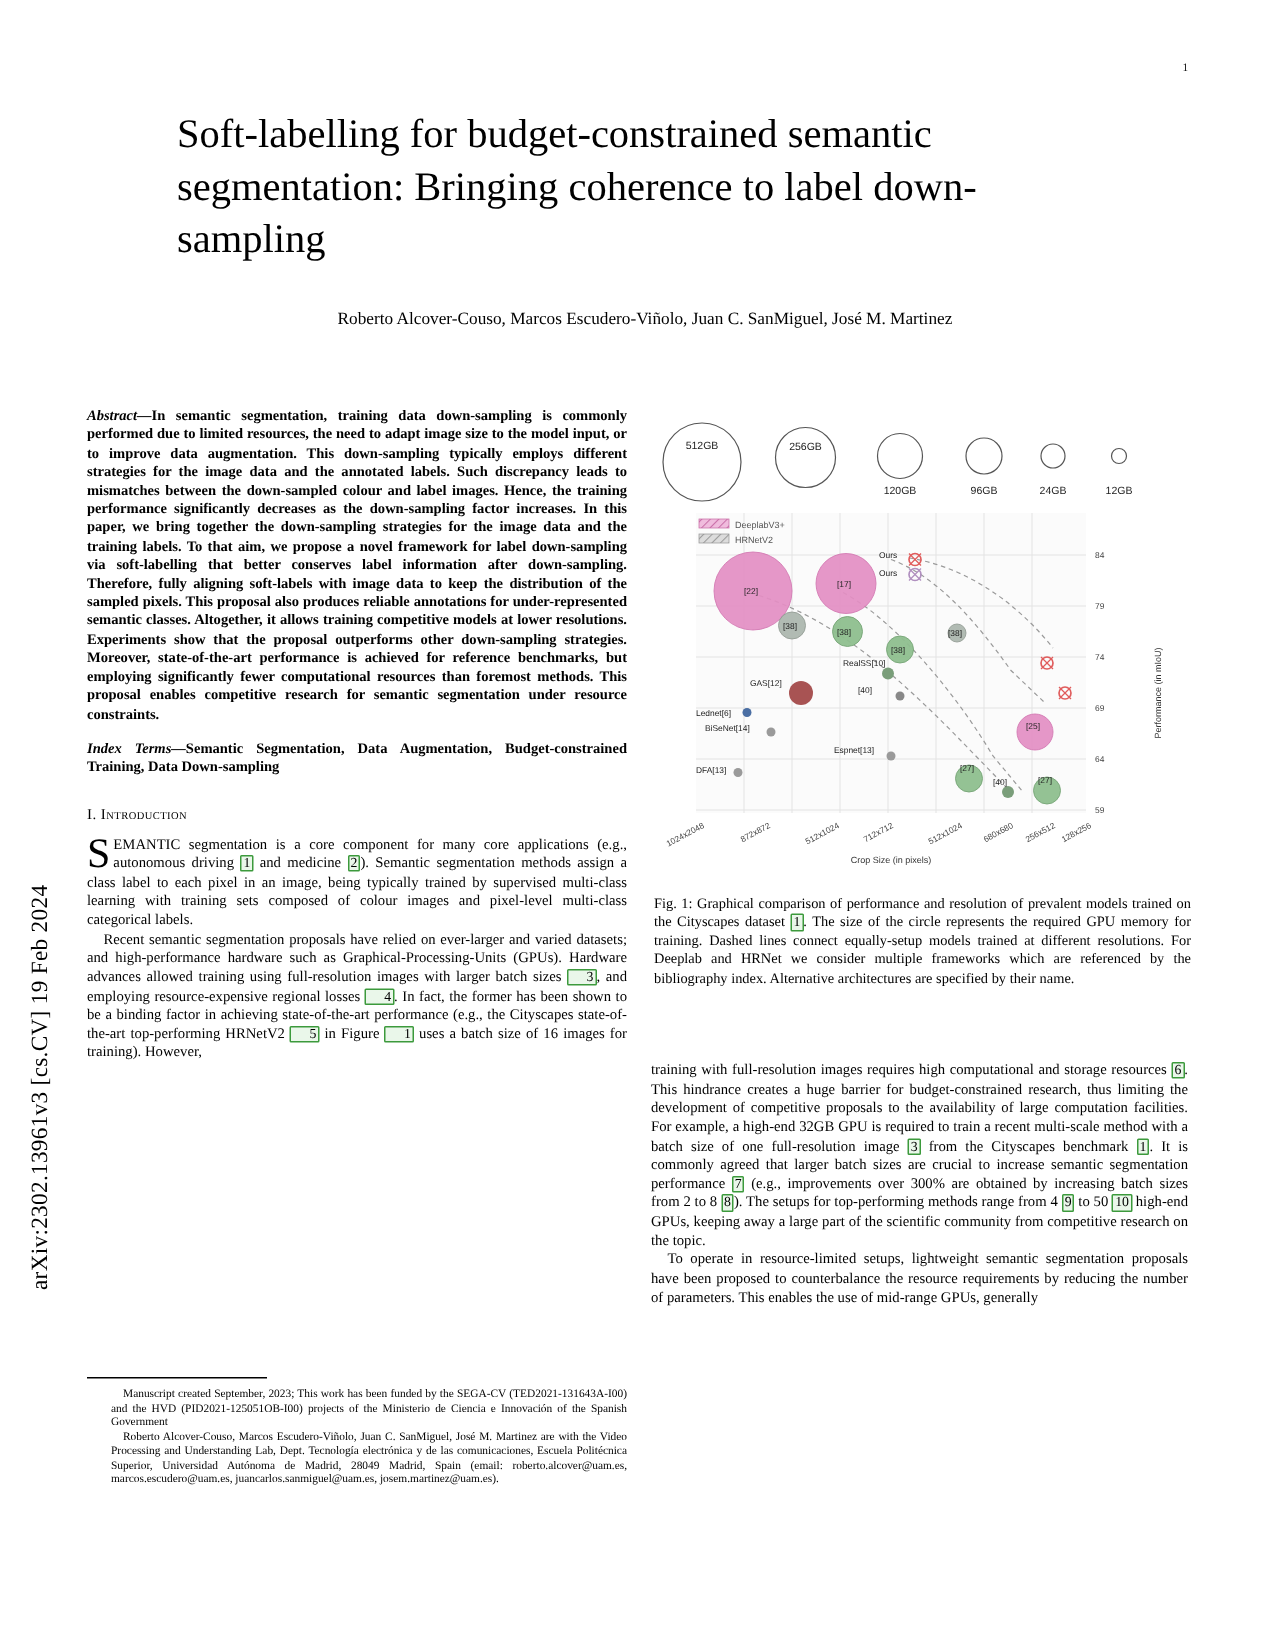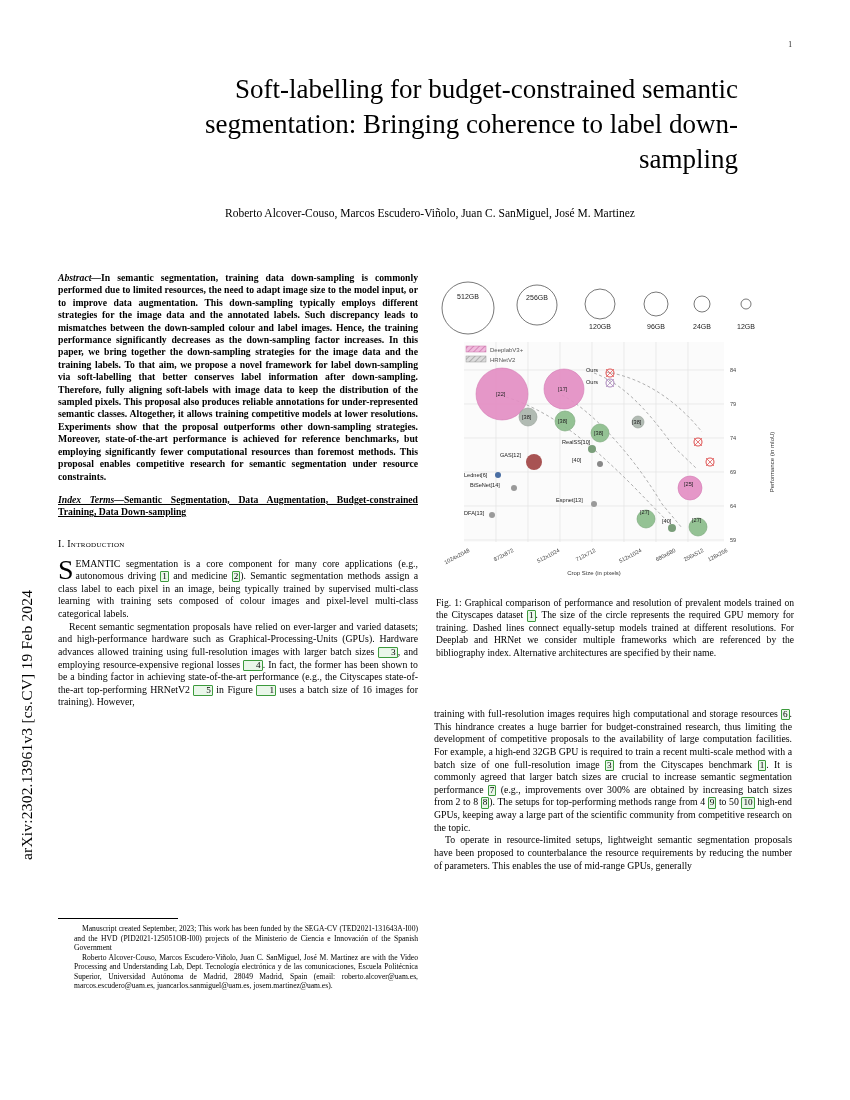--- a/index.html
+++ b/index.html
@@ -29,21 +29,21 @@
     font-size:15.5px;
     letter-spacing:0.2px;
     color:#000;
     white-space:nowrap;
     text-align:left;
   }
 
   .title {
     position:absolute;
     left:118px; top:72px; width:620px;
-    text-align:right;
+    text-align:left;
     font-size:27px;
     line-height:1.30;
     font-family:"Liberation Serif", serif;
     font-weight:400;
   }
   .authors {
     position:absolute;
     left:110px; top:207px; width:640px;
     text-align:center;
     font-size:11.5px;
@@ -53,21 +53,21 @@
   .colL {
     position:absolute;
     left:58px; top:272px; width:360px;
     text-align:justify;
     font-size:9.7px;
     line-height:1.28;
   }
 
   .abstract { font-weight:bold; text-align:justify; }
   .abstract .lead { font-style:italic; font-weight:bold; }
-  .indexterms { margin-top:11px; font-weight:bold;text-decoration:underline; }
+  .indexterms { margin-top:11px; font-weight:bold; }
   .indexterms .lead { font-style:italic; font-weight:bold; }
 
   .sec-head {
     text-align:left;
     font-variant:small-caps;
     font-size:10px;
     margin:19px 0 7px 0;
     letter-spacing:0.3px;
   }
 

